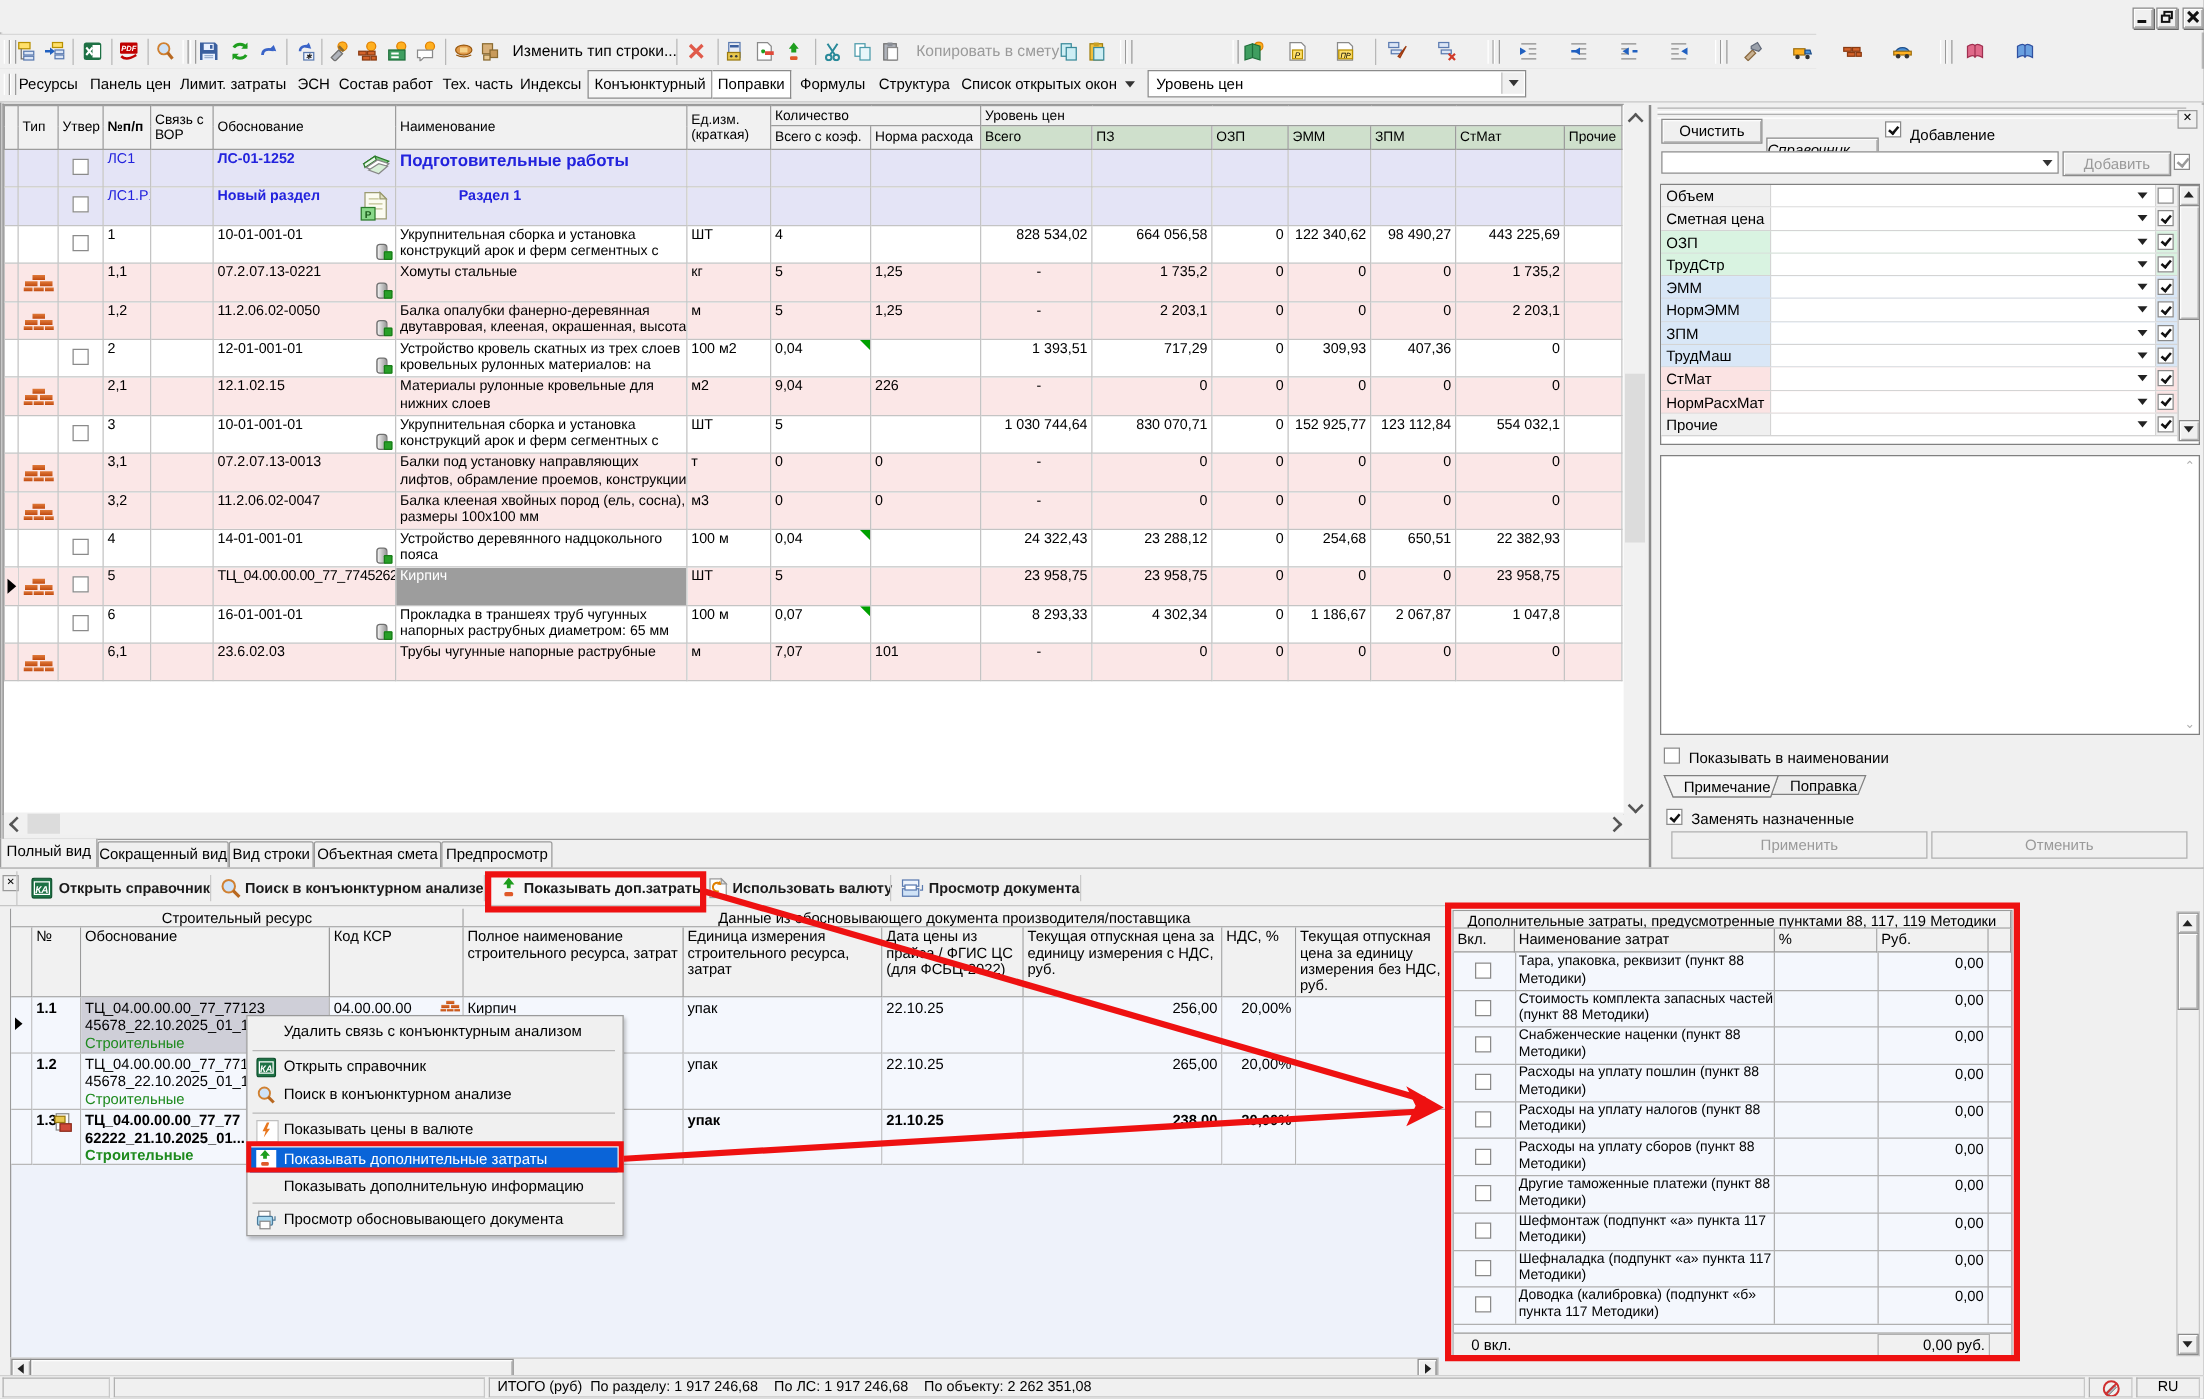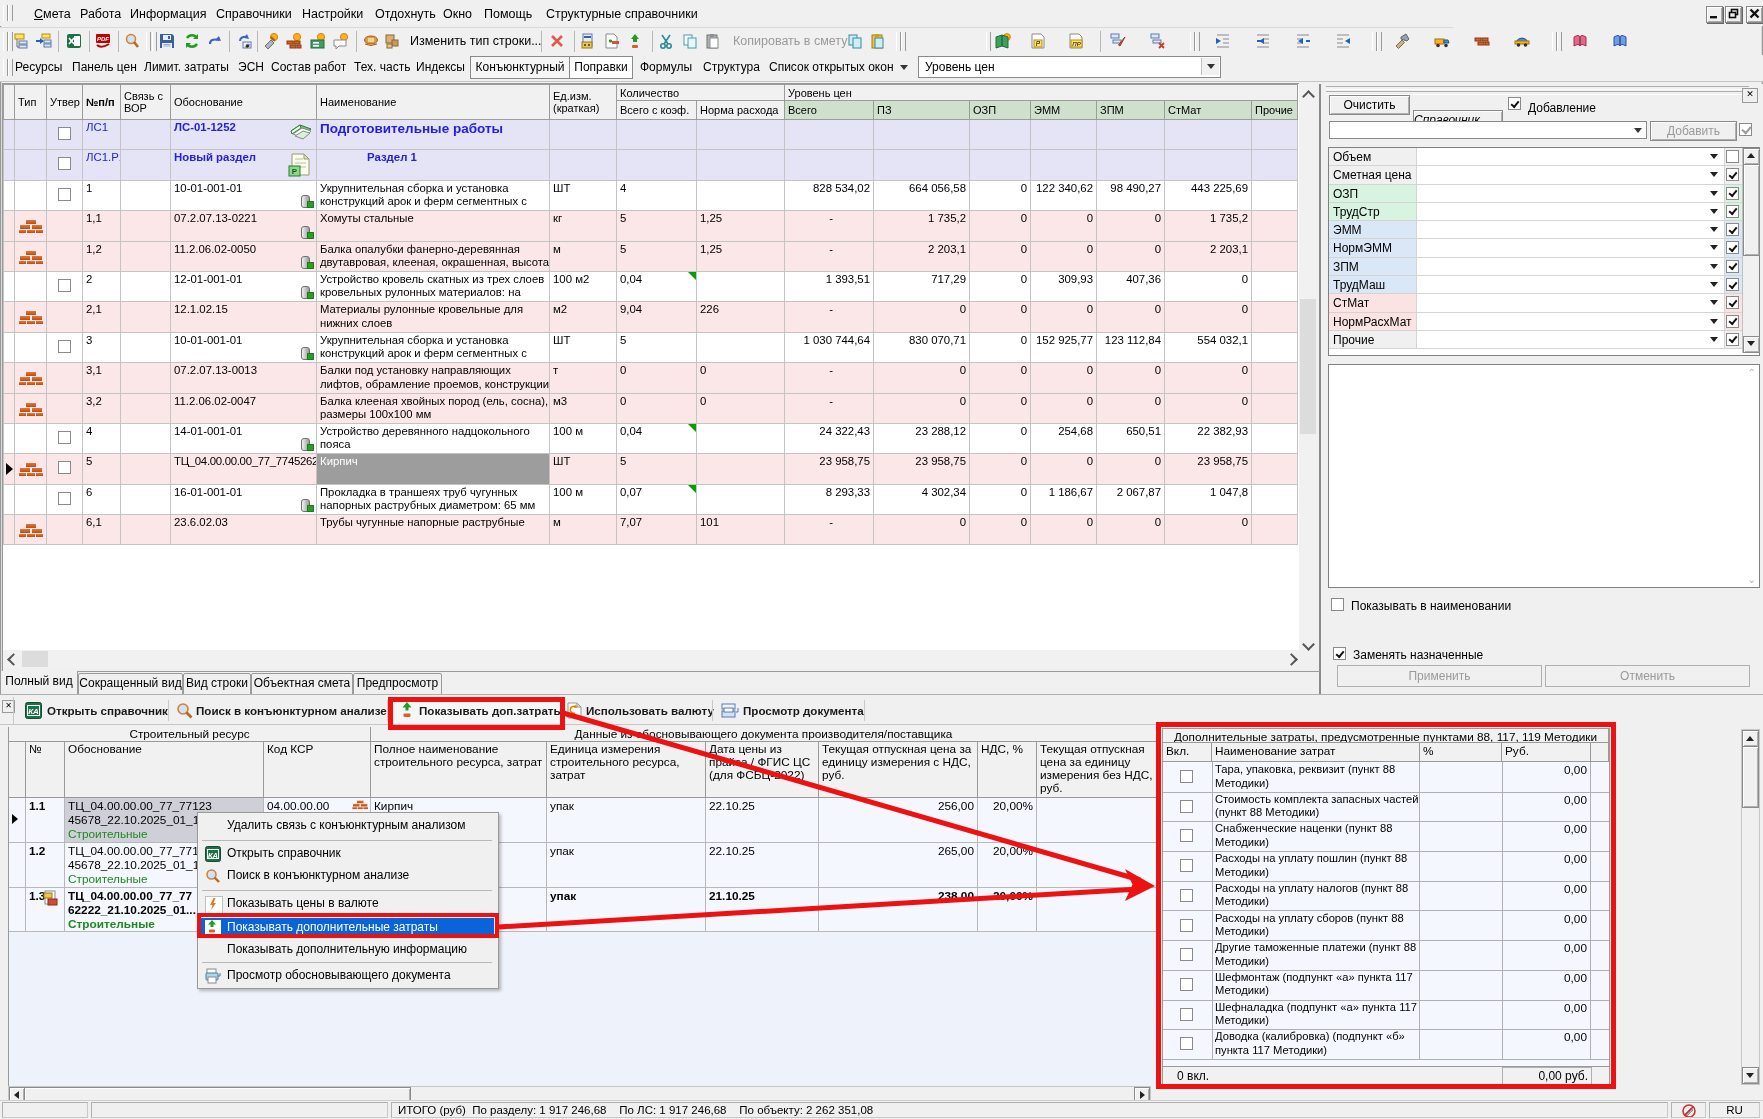--- a/index.html
+++ b/index.html
@@ -83,33 +83,20 @@
   <div class="wb"><svg width="13" height="13">
           <rect x="2" y="9" width="7" height="2.4" fill="#111"></rect>
         </svg></div><div class="wb" style="margin-left:2px;"><svg width="13" height="13">
           <rect x="4.5" y="2.5" width="6" height="5" fill="none" stroke="#111" stroke-width="1.6"></rect>
           <rect x="2.5" y="5.5" width="6" height="5" fill="#f0f0f0" stroke="#111" stroke-width="1.6"></rect>
         </svg></div><div class="wb" style="margin-left:4px;"><svg width="13" height="13">
           <path d="M2.5 2.5l8 8M10.5 2.5l-8 8" stroke="#111" stroke-width="2.4"></path>
         </svg></div>
 </div>
 
-<div class="abs" id="menubar" style="left:0;top:0;width:1763px;height:27px;font-size:12.5px;">
-  <div class="grip" style="left:3px;top:5px;bottom:6px;"></div>
-  <div class="grip" style="left:8px;top:5px;bottom:6px;"></div>
-  <span class="abs" style="left:34px;top:7px;"><u>С</u>мета</span>
-  <span class="abs" style="left:80px;top:7px;">Работа</span>
-  <span class="abs" style="left:130px;top:7px;">Информация</span>
-  <span class="abs" style="left:216px;top:7px;">Справочники</span>
-  <span class="abs" style="left:302px;top:7px;">Настройки</span>
-  <span class="abs" style="left:375px;top:7px;">Отдохнуть</span>
-  <span class="abs" style="left:443px;top:7px;">Окно</span>
-  <span class="abs" style="left:484px;top:7px;">Помощь</span>
-  <span class="abs" style="left:546px;top:7px;">Структурные справочники</span>
-</div>
 
 <div class="abs" id="toolbar1" style="left:0;top:27px;width:1453px;height:27px;border-top:1px solid #d8d8d8;border-bottom:1px solid #c6c6c6;background:#f0f0f0;">
   <div class="grip" style="left:3px;"></div>
       <div class="grip" style="left:8px;"></div>
   <i class="ic" style="left:14px">
         <svg width="16" height="16">
           <rect x="1" y="1" width="9" height="5" fill="#ffe06a" stroke="#b89000"></rect>
           <rect x="5" y="8" width="8" height="3" fill="#dce6f6" stroke="#5a7ab0"></rect>
           <rect x="5" y="12" width="8" height="3" fill="#dce6f6" stroke="#5a7ab0"></rect>
           <path d="M3 6v8h2" stroke="#707070" fill="none"></path>
@@ -852,20 +839,29 @@
     </div>
   </div>
 
   <div class="abs" style="left:6px;top:280px;width:430px;height:222px;background:#fff;border:1px solid #808080;">
     <span class="abs" style="right:3px;top:2px;color:#b0b0b0;font-size:10px;">⌃</span>
     <span class="abs" style="right:3px;bottom:2px;color:#b0b0b0;font-size:10px;">⌄</span>
   </div>
   <span class="cbx abs" style="left:9px;top:514px;"></span>
   <span class="abs" style="left:29px;top:515px;">Показывать в наименовании</span>
 
+  <div class="abs" style="left:0px;top:536px;width:441px;height:19px;">
+    <svg width="200" height="19" style="display:block;">
+      <path d="M9.5 0.5 L100.5 0.5 L94.5 17.5 L16.5 17.5 Z" fill="#f2f2f2" stroke="#808080"></path>
+      <path d="M100.5 0.5 L170.5 0.5 L164.5 15.5 L95 15.5 Z" fill="#ececec" stroke="#808080"></path>
+      <path d="M9.5 0.5 L100.5 0.5 L94.5 17.5 L16.5 17.5 Z" fill="#f2f2f2" stroke="#808080"></path>
+      <text x="25" y="13.5" font-size="12" font-family="Liberation Sans">Примечание</text>
+      <text x="110" y="12.5" font-size="12" font-family="Liberation Sans">Поправка</text>
+    </svg>
+  </div>
   <span class="cbx abs chk" style="left:11px;top:563px;"></span>
   <span class="abs" style="left:31px;top:564px;">Заменять назначенные</span>
   <div class="abs" style="left:15px;top:581px;width:203px;height:20px;background:#f0f0f0;border:1px solid #b0b0b0;text-align:center;line-height:20px;color:#9a9a9a;">Применить</div>
   <div class="abs" style="left:223px;top:581px;width:203px;height:20px;background:#f0f0f0;border:1px solid #b0b0b0;text-align:center;line-height:20px;color:#9a9a9a;">Отменить</div>
 </div>
 <div class="abs" style="left:1319px;top:84px;width:2px;height:610px;background:#8a8a8a;"></div>
 
 <div class="abs" id="hscroll-main" style="left:3px;top:650px;width:1296px;height:18px;background:#f1f1f1;">
   <span class="chevl" style="left:6px;top:5px;"></span>
   <div class="abs" style="left:19px;top:1px;width:26px;height:16px;background:#dcdcdc;"></div>

